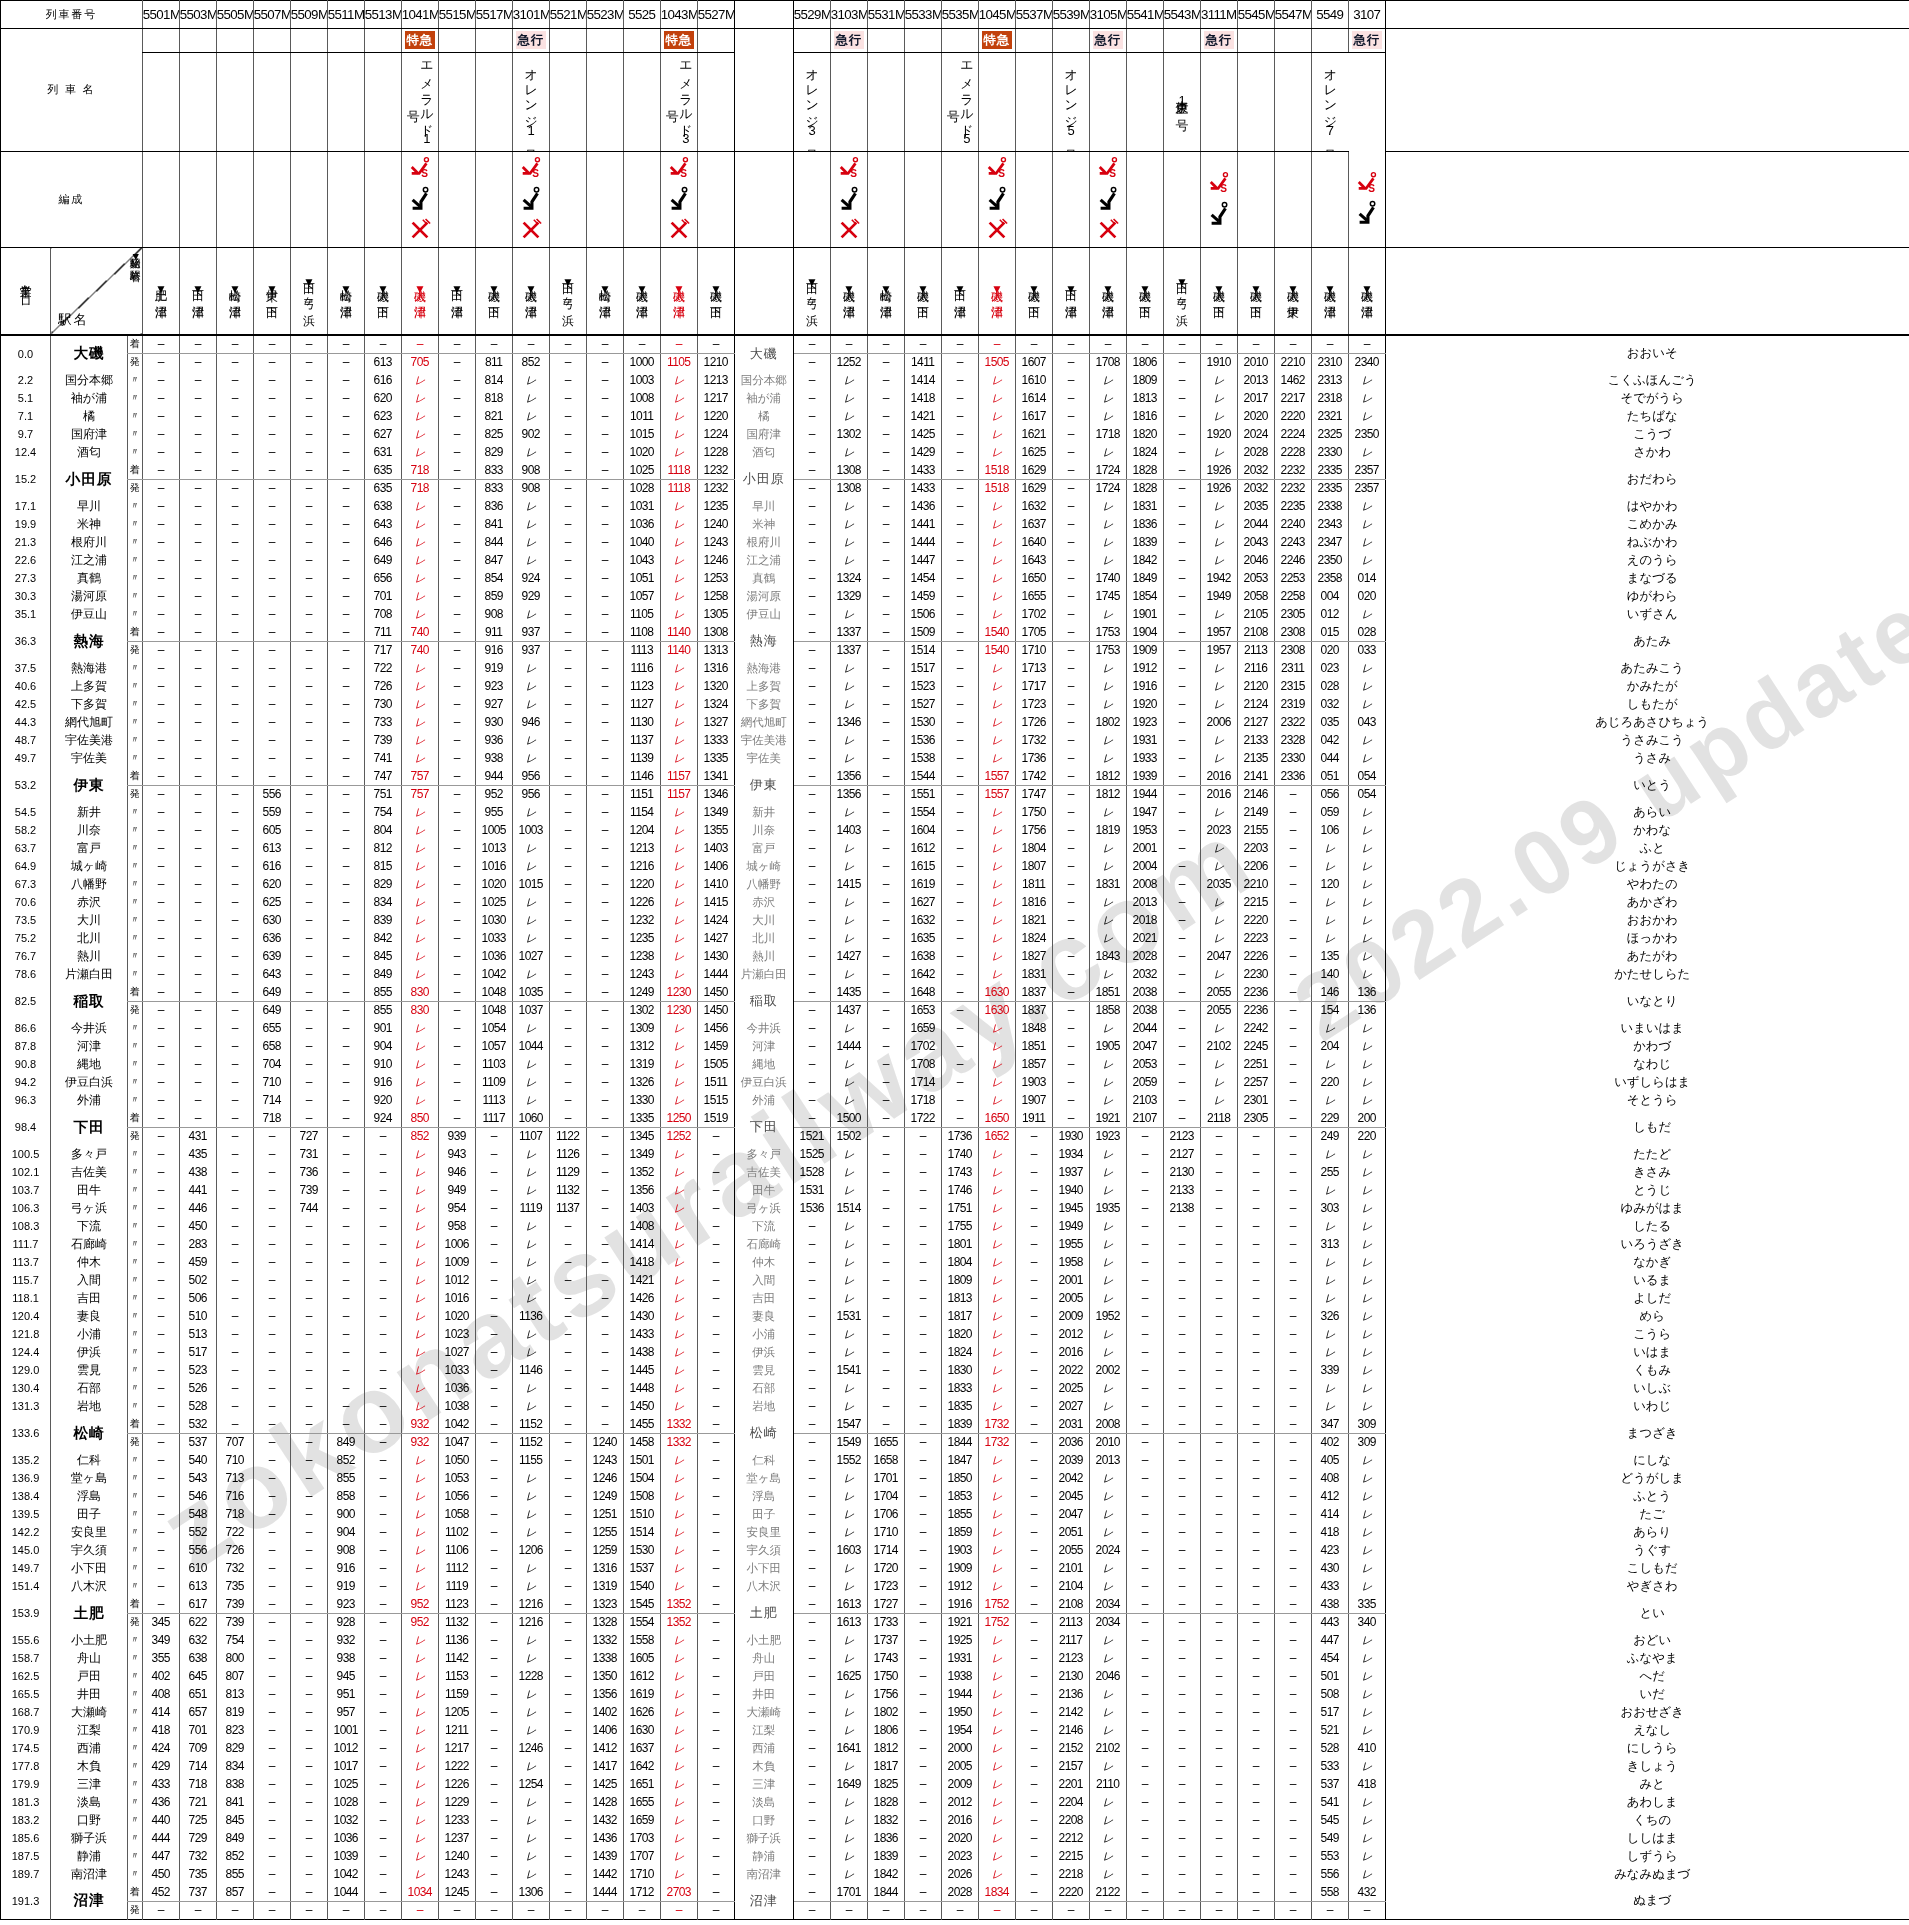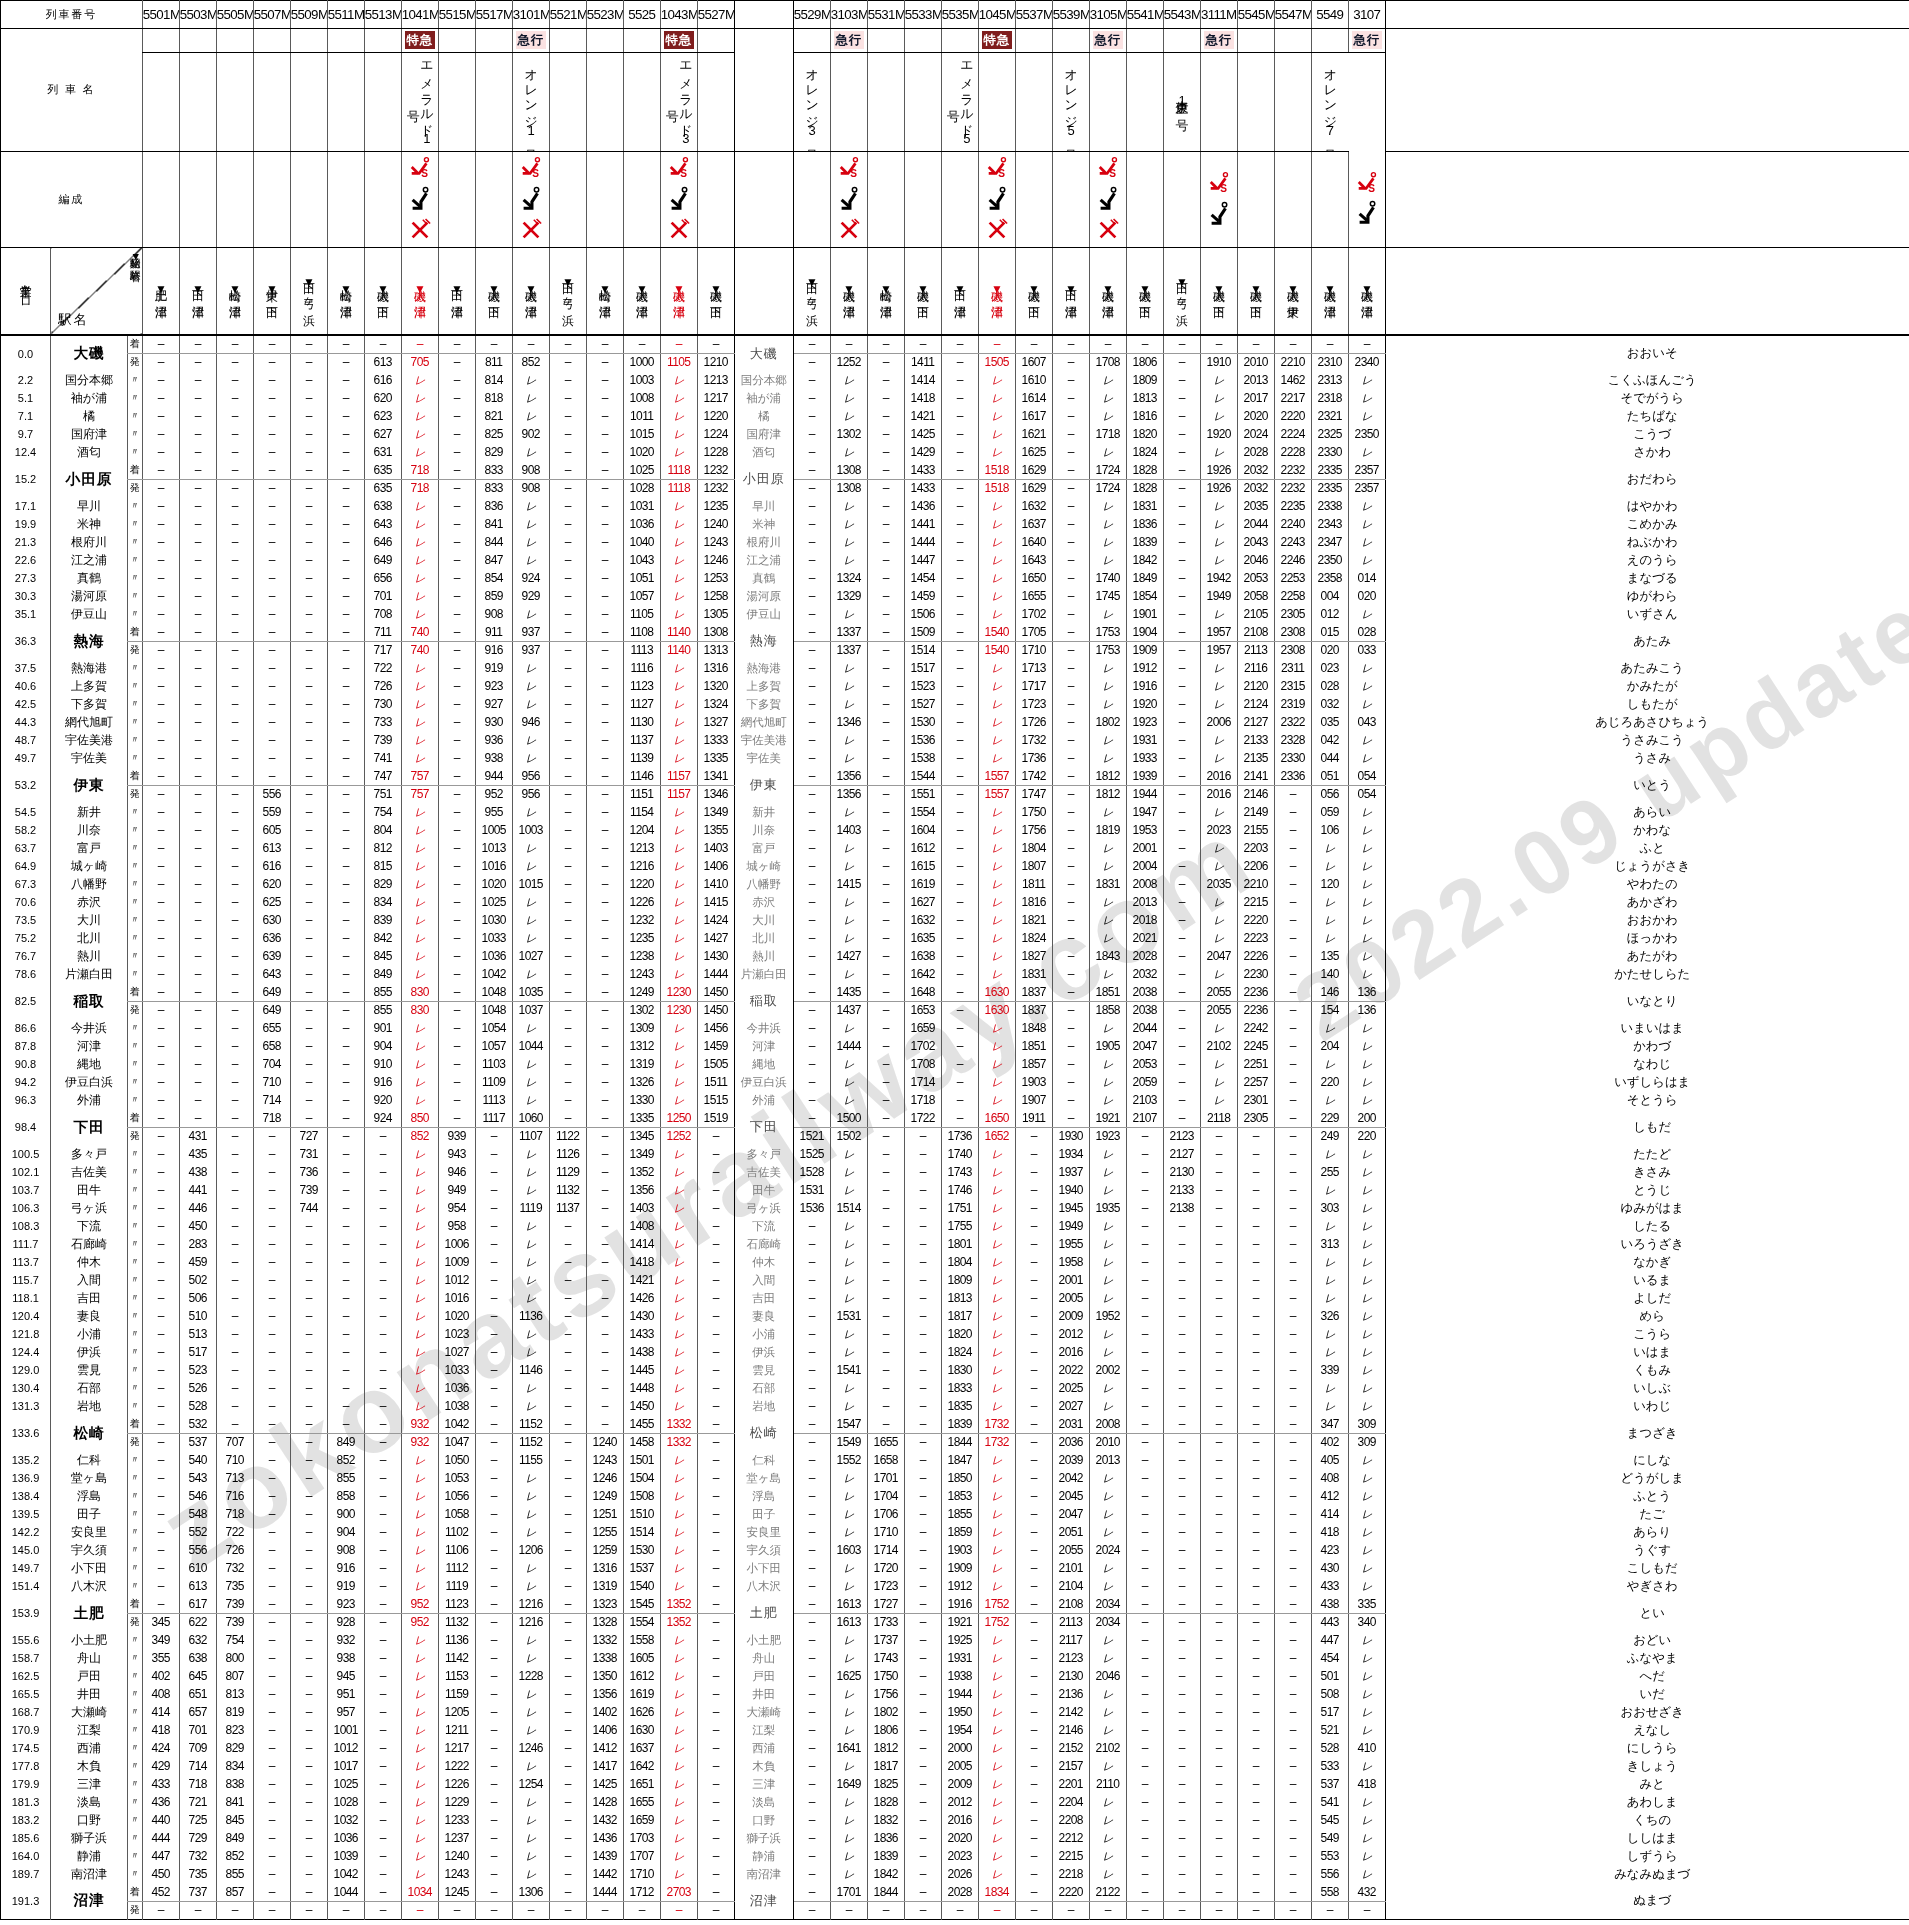--- a/index.html
+++ b/index.html
@@ -21,21 +21,21 @@
   
   tr.hr1 td,tr.hr1 th{height:27.5px;border-bottom:1.8px solid #000}
   tr.hr2 td{height:24px;border-bottom:0.9px solid #000}
   tr.hr3 td{height:96px;border-bottom:1.8px solid #000}
   tr.hr4 td{height:96px;border-bottom:1.8px solid #000}
   tr.hr5 td,tr.hr5 th{height:88px;border-bottom:2.8px solid #000}
   .lblspan{border-bottom:1.8px solid #000}
   .hlbl{font-size:11px;letter-spacing:1.8px}
   .tno{font-size:13.3px;letter-spacing:-0.6px;white-space:nowrap}
   .badge{display:inline-block;min-width:29px;padding:0.9px 1.8px;font-size:12.4px;font-weight:bold;letter-spacing:0.9px}
-  .bltd{background:#7f1d1d;color:#fff}
+  .bltd{background:#c2410c;color:#fff}
   .bexp{background:#fbe2e2;color:#0f172a}
   .vt{writing-mode:vertical-rl;text-orientation:upright;display:inline-block;line-height:1.05}
   .tname .vt{font-size:13px;letter-spacing:0.9px}
   .route .vt{font-size:12px;letter-spacing:0.9px}
   .route.ex{color:#d7000f}
   .comp .icons{display:flex;flex-direction:column;align-items:center;justify-content:center;gap:6.4px;height:100%}
   
   .diag{position:relative;background:linear-gradient(to bottom right,transparent 49.4%,#000 49.4%,#000 50.3%,transparent 50.3%)}
   .diag .stlbl{position:absolute;left:7.3px;bottom:5.5px;font-size:13.3px;letter-spacing:1.8px}
   .diag .odlbl{position:absolute;right:0.9px;top:2.8px;font-size:10.6px;writing-mode:vertical-rl;text-orientation:upright;line-height:1}
@@ -3662,21 +3662,21 @@
           <td class="time">–</td>
           <td class="time">–</td>
           <td class="time">–</td>
           <td class="time">–</td>
           <td class="time">–</td>
           <td class="time">549</td>
           <td class="time"><span class="pass">レ</span></td>
           <td class="kana kanac">ししはま</td>
         </tr>
         <tr>
-          <td class="km nol">164.0</td>
+          <td class="km nol">187.5</td>
           <td class="stn">静浦</td>
           <td class="mk">〃</td>
           <td class="time">447</td>
           <td class="time">732</td>
           <td class="time">852</td>
           <td class="time">–</td>
           <td class="time">–</td>
           <td class="time">1039</td>
           <td class="time">–</td>
           <td class="time ex"><span class="pass">レ</span></td>

